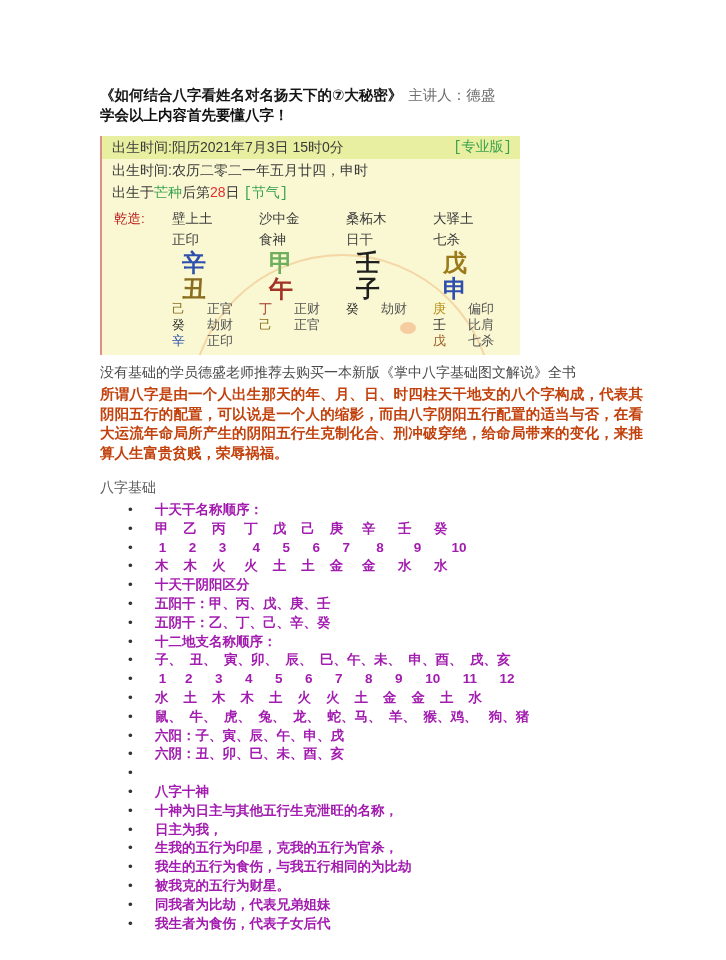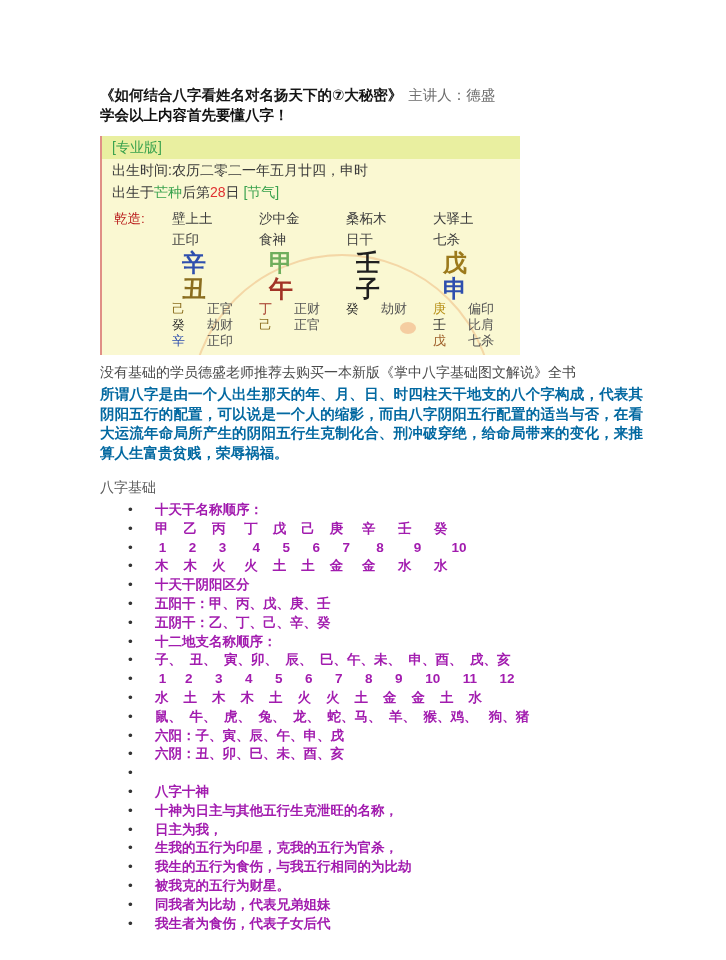--- a/index.html
+++ b/index.html
@@ -27,38 +27,38 @@
   }
   .bazi-box .blob {
     position:absolute; width:16px; height:12px; border-radius:50%;
     background:rgba(240,170,120,.55); left:298px; top:186px; pointer-events:none;
   }
   .box-line { padding:0 10px; height:22px; line-height:22px; white-space:pre-wrap; }
   .box-line.first {
     background:#e9efa0; height:23px; line-height:23px;
     display:flex; justify-content:space-between; padding-right:8px;
   }
-  .green-text { font-weight:normal; }
+  .green-text { font-weight:normal;font-family:Liberation Mono, monospace; }
   .pillar-table { display:flex; padding-left:12px; margin-top:5px; font-size:13.5px; position:relative; }
   .gender-col { width:60px; }
   .gender-label { height:22px; line-height:22px; color:#b91c1c; }
   .pillar-column { width:87px; }
   .nayin-label { height:22px; line-height:22px; color:#3d3d3d; }
   .god-label { height:20px; line-height:20px; color:#3d3d3d; }
   .stem-char, .branch-char {
     height:26px; line-height:26px; font-size:24px; font-weight:bold; padding-left:10px;
   }
   .branch-char { height:25px; line-height:25px; }
   .hidden-stem-row { height:16px; line-height:16px; font-size:13px; }
   .hidden-god { color:#555; margin-left:22px; }
   .box-bottom-pad { height:6px; }
 
   
   .recommend { margin-top:8px; font-size:14px; color:#4a4a4a; line-height:19px; }
-  .intro { margin:3px 0 0 0; font-size:14.5px; font-weight:bold; color:#0369a1;
+  .intro { margin:3px 0 0 0; font-size:14.5px; font-weight:bold; color:#c2410c;
            line-height:19.5px; text-align:justify; width:543px; }
   .section-heading { margin-top:15px; font-size:14px; color:#5a5a5a; line-height:18px; }
 
   ul.basics { margin:5px 0 0 0; padding:0; }
   ul.basics li {
     list-style:none; position:relative; padding-left:55px; min-height:18.8px;
     line-height:18.8px; font-size:13.5px; font-weight:bold; color:#a21caf;
     white-space:pre-wrap;
   }
   ul.basics li::before {
@@ -82,20 +82,21 @@
     <div class="title-line">
       <span class="title-book">《如何结合八字看姓名对名扬天下的⑦大秘密》</span><span class="title-speaker">主讲人：德盛</span>
     </div>
     <div class="subtitle">学会以上内容首先要懂八字！</div>
 
     <div class="bazi-box">
       <div class="arc"></div>
       <div class="blob"></div>
 
       <div class="box-line first">
+        <span>出生时间:阳历2021年7月3日 15时0分</span>
         <span class="green-text" id="version-tag" style="color: rgb(58, 162, 78);">[专业版]</span>
       </div>
       <div class="box-line">出生时间:农历二零二一年五月廿四，申时</div>
       <div class="box-line"><span>出生于</span><span class="green-text" id="jieqi-term" style="color: rgb(58, 162, 78);">芒种</span><span>后第</span><span id="jieqi-day" style="color: rgb(224, 48, 48);">28</span><span>日 </span><span class="green-text" id="jieqi-tag" style="color: rgb(58, 162, 78);">[节气]</span></div>
 
       <div class="pillar-table">
         <div class="gender-col">
           <div class="gender-label">乾造:</div>
         </div>
 

